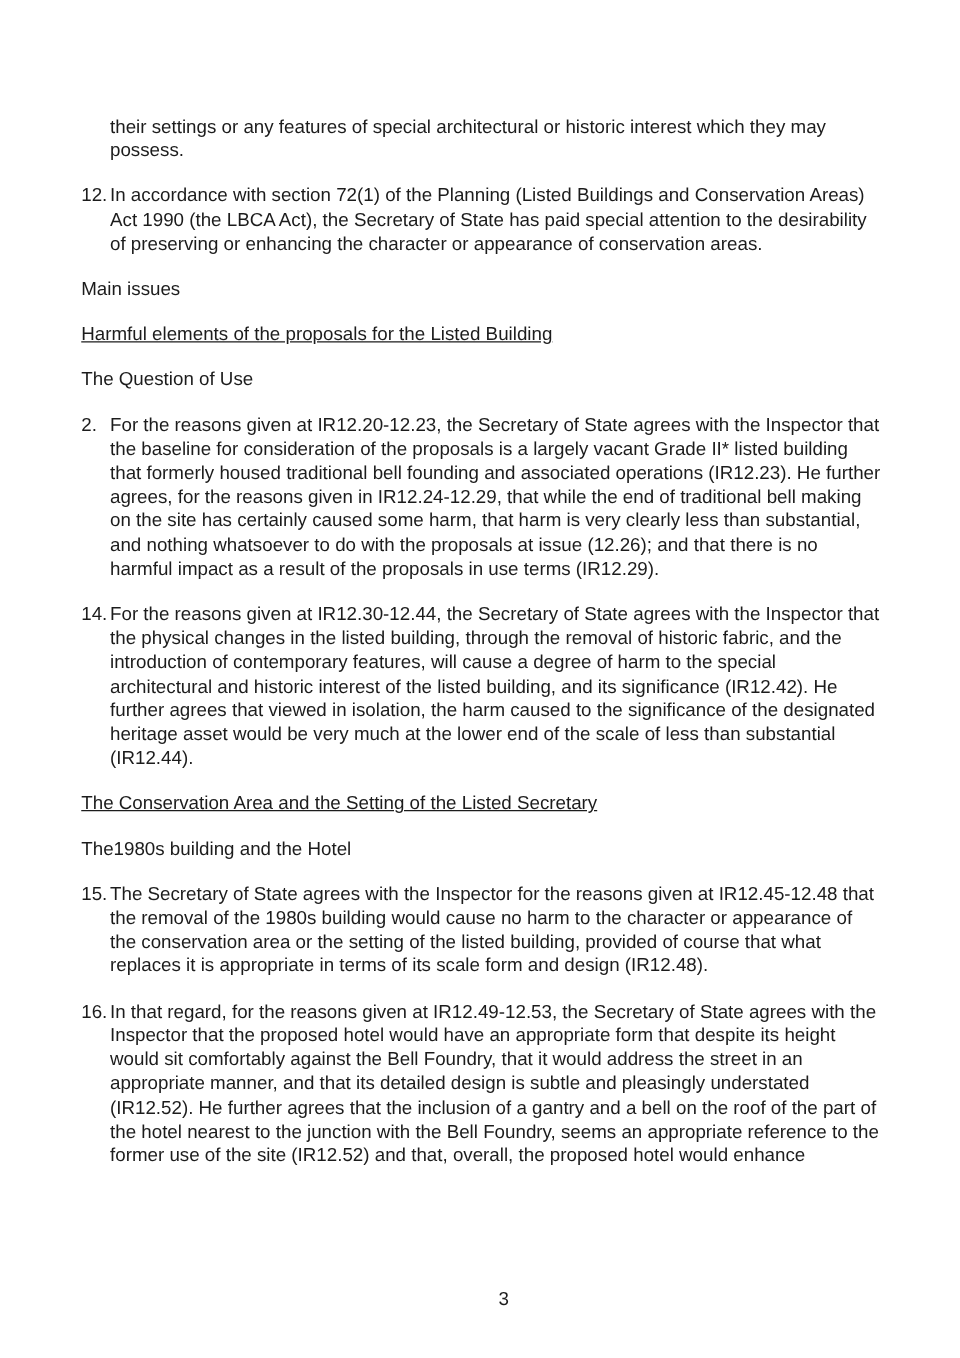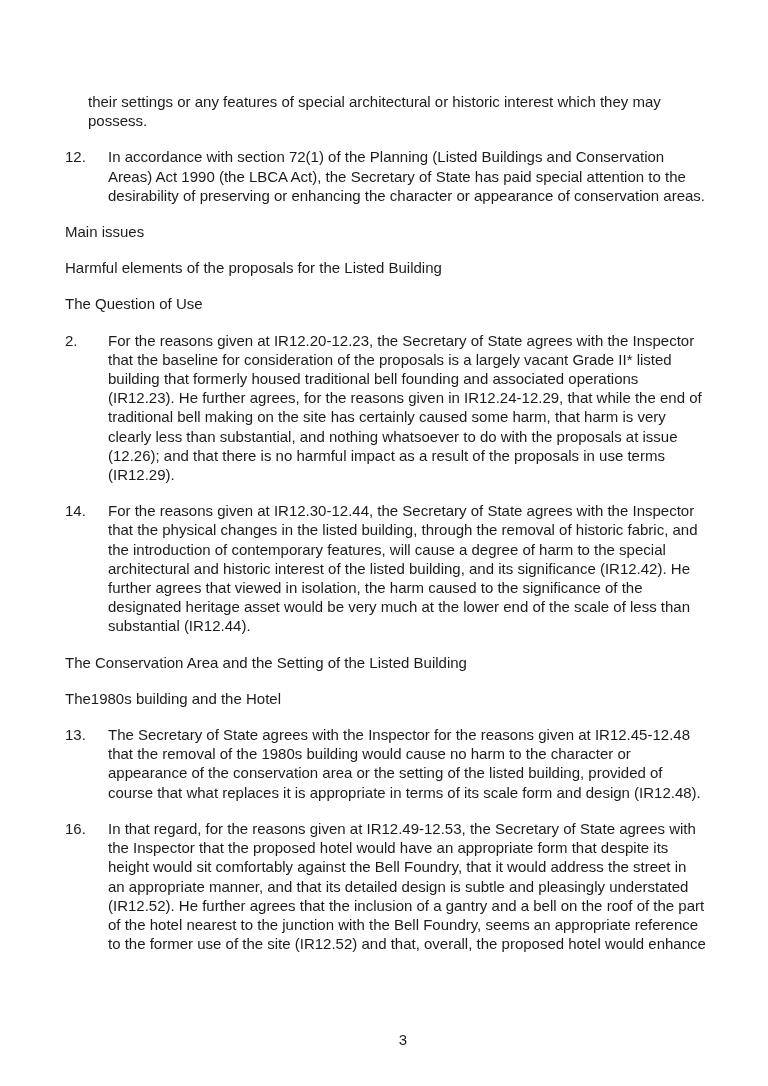--- a/index.html
+++ b/index.html
@@ -29,29 +29,29 @@
     margin: 0 0 17px 0;
   }
   .numbered {
     display: flex;
   }
   .numbered .num {
     flex: 0 0 23px;
   }
   .numbered .ptext {
     flex: 1;
-    margin-left: 20px;
   }
   .continuation {
     padding-left: 23px;
   }
   .h-bold {
     font-weight: normal;
   }
   .h-underline {
+    text-decoration: underline;
   }
   .h-italic {
   }
   .page-number {
     position: absolute;
     left: 0;
     right: 0;
     top: 1030px;
     text-align: center;
   }
@@ -79,26 +79,26 @@
       <span class="num">2.</span>
       <div class="ptext">For the reasons given at IR12.20-12.23, the Secretary of State agrees with the Inspector that the baseline for consideration of the proposals is a largely vacant Grade II* listed building that formerly housed traditional bell founding and associated operations (IR12.23). He further agrees, for the reasons given in IR12.24-12.29, that while the end of traditional bell making on the site has certainly caused some harm, that harm is very clearly less than substantial, and nothing whatsoever to do with the proposals at issue (12.26); and that there is no harmful impact as a result of the proposals in use terms (IR12.29).</div>
     </div>
 
 
     <div class="block numbered">
       <span class="num">14.</span>
       <div class="ptext">For the reasons given at IR12.30-12.44, the Secretary of State agrees with the Inspector that the physical changes in the listed building, through the removal of historic fabric, and the introduction of contemporary features, will cause a degree of harm to the special architectural and historic interest of the listed building, and its significance (IR12.42). He further agrees that viewed in isolation, the harm caused to the significance of the designated heritage asset would be very much at the lower end of the scale of less than substantial (IR12.44).</div>
     </div>
 
-    <div class="block h-underline">The Conservation Area and the Setting of the Listed Building</div>
+    <div class="block h-underline">The Conservation Area and the Setting of the Listed Secretary</div>
 
     <div class="block h-italic">The1980s building and the Hotel</div>
 
     <div class="block numbered">
-      <span class="num">13.</span>
+      <span class="num">15.</span>
       <div class="ptext">The Secretary of State agrees with the Inspector for the reasons given at IR12.45-12.48 that the removal of the 1980s building would cause no harm to the character or appearance of the conservation area or the setting of the listed building, provided of course that what replaces it is appropriate in terms of its scale form and design (IR12.48).</div>
     </div>
 
     <div class="block numbered">
       <span class="num">16.</span>
       <div class="ptext">In that regard, for the reasons given at IR12.49-12.53, the Secretary of State agrees with the Inspector that the proposed hotel would have an appropriate form that despite its height would sit comfortably against the Bell Foundry, that it would address the street in an appropriate manner, and that its detailed design is subtle and pleasingly understated (IR12.52). He further agrees that the inclusion of a gantry and a bell on the roof of the part of the hotel nearest to the junction with the Bell Foundry, seems an appropriate reference to the former use of the site (IR12.52) and that, overall, the proposed hotel would enhance</div>
     </div>
 
   </div>
 

